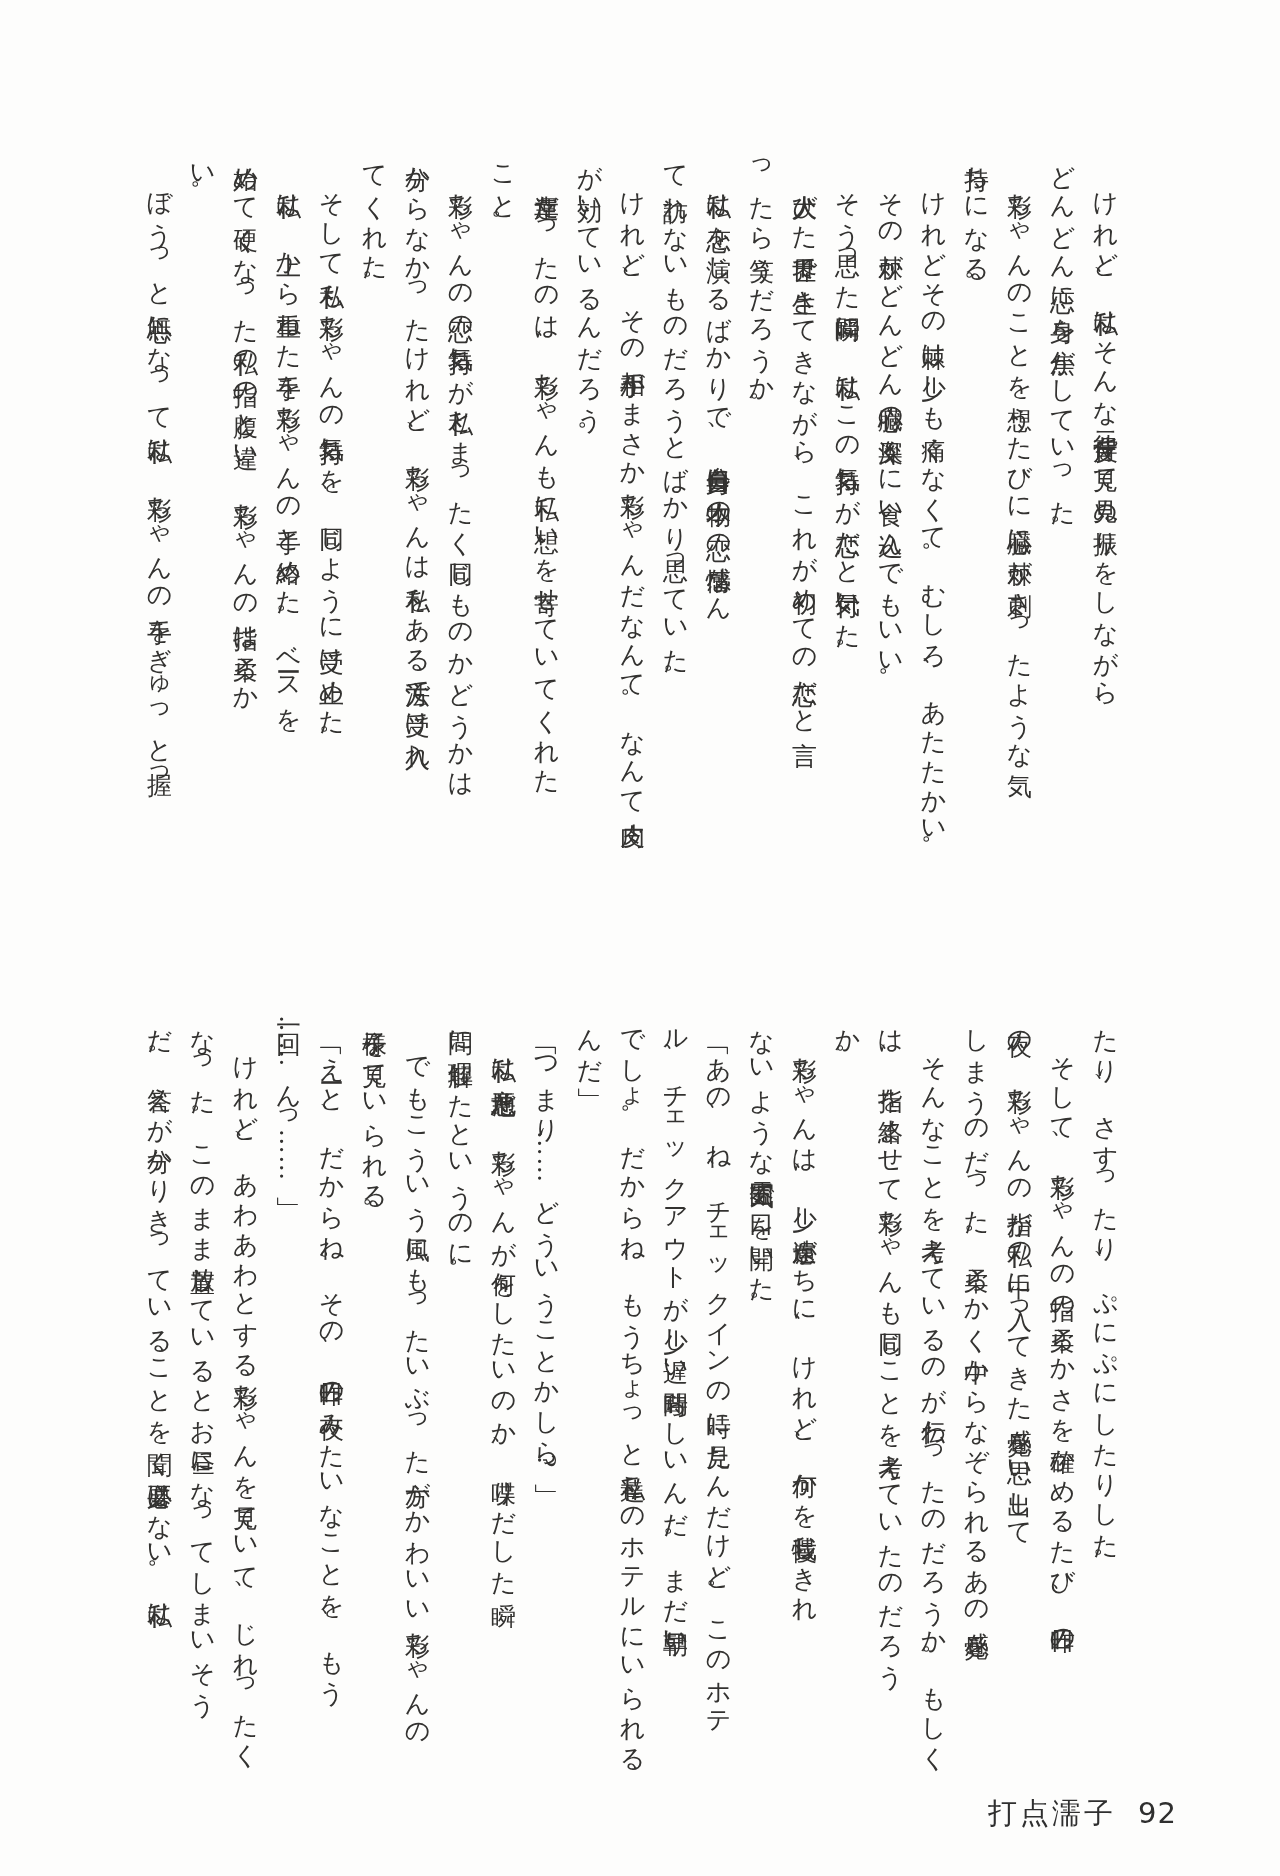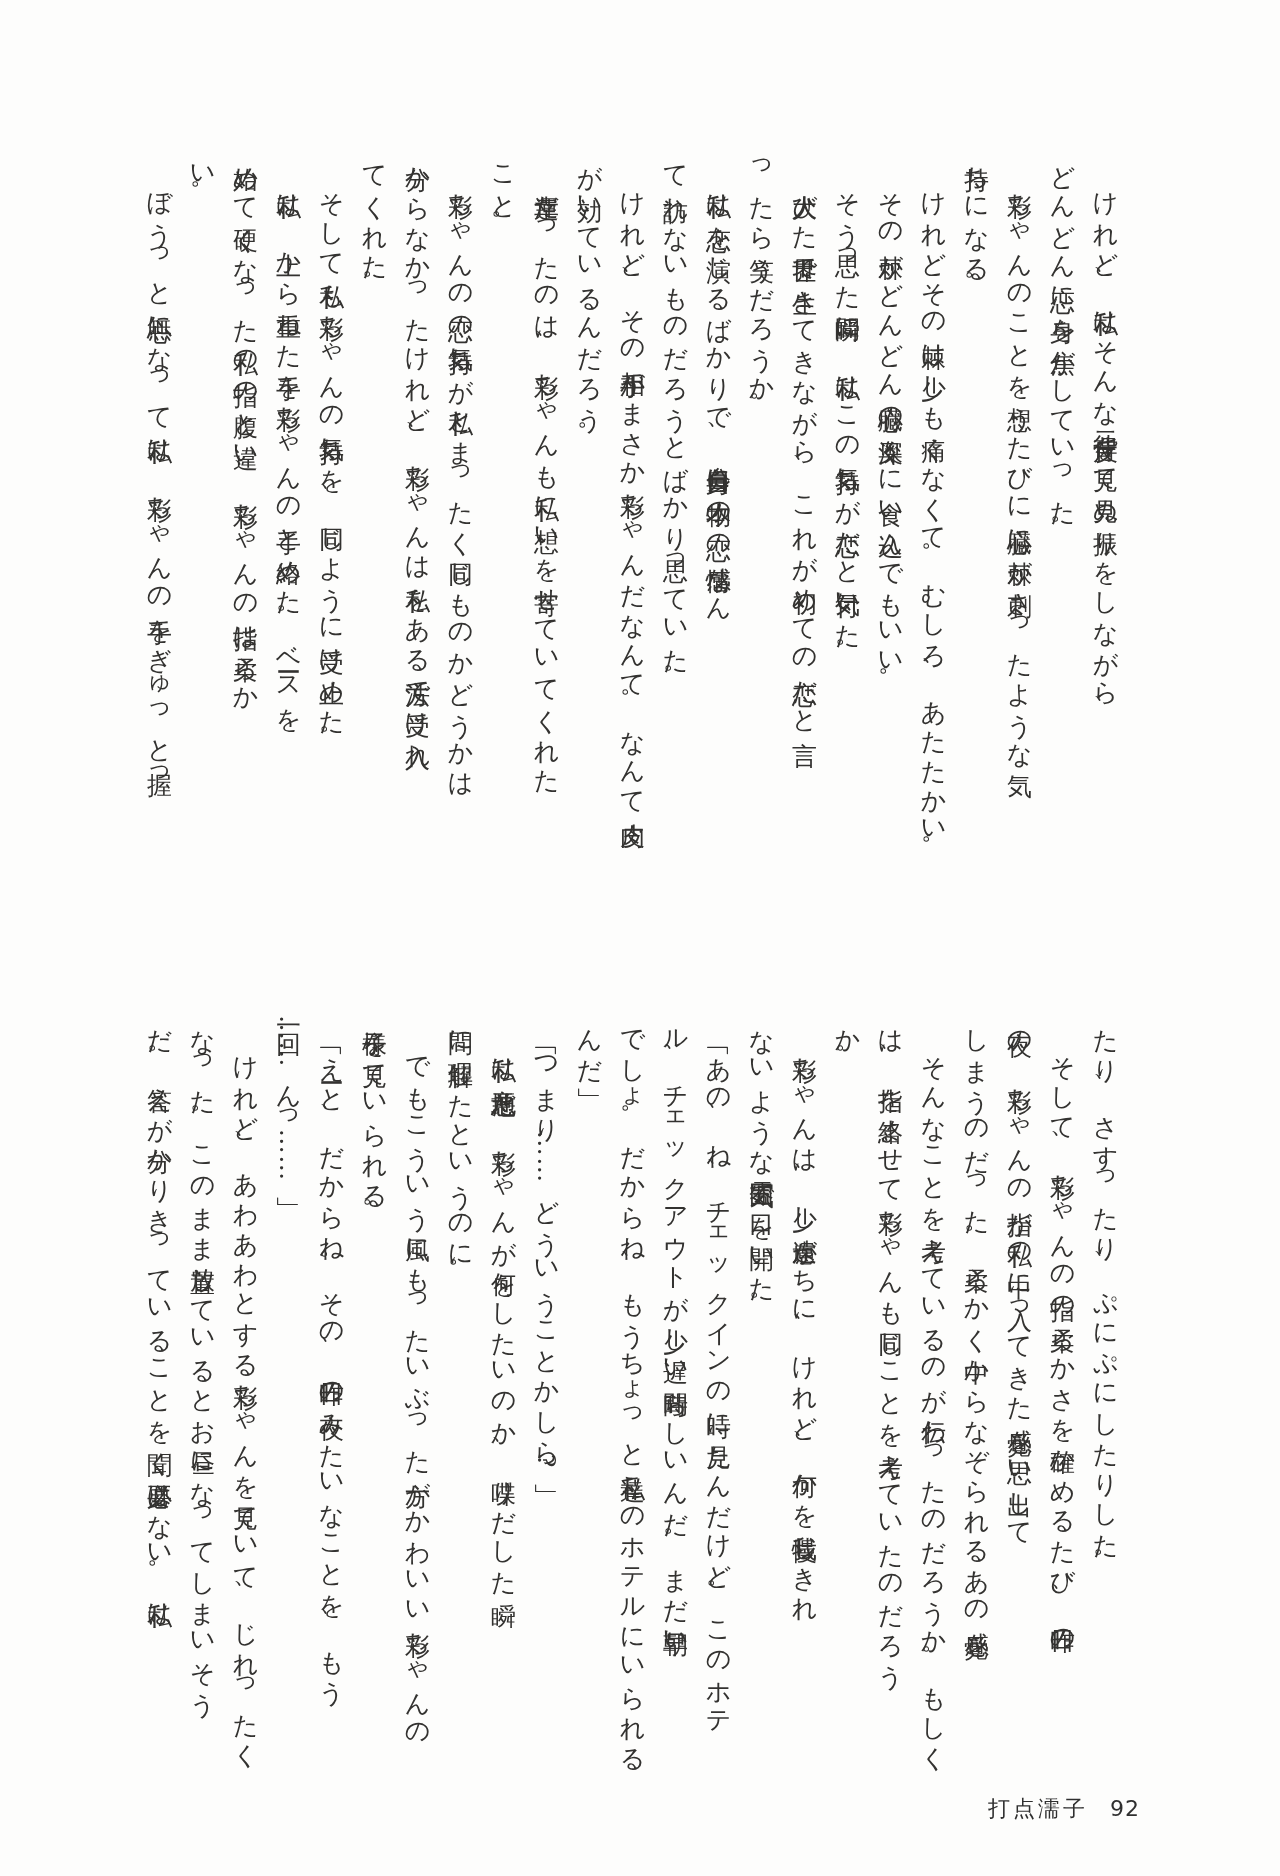--- a/index.html
+++ b/index.html
@@ -33,21 +33,21 @@
     font-size: 25px;
     letter-spacing: 1.5px;
     white-space: nowrap;
   }
   .col.indent { padding-top: 27px; }
   .footer {
     position: absolute;
     top: 1794px;
     left: 988px;
     font-family: "DejaVu Sans", "Liberation Sans", sans-serif;
-    font-size: 22px;
+    font-size: 29px;
     color: #2f2f2f;
     white-space: nowrap;
   }
   .footer .author { letter-spacing: 3px; }
   .footer .pagenum { margin-left: 22px; letter-spacing: 1px; }
 </style>
 </head>
 <body>
 
 <div class="page">

